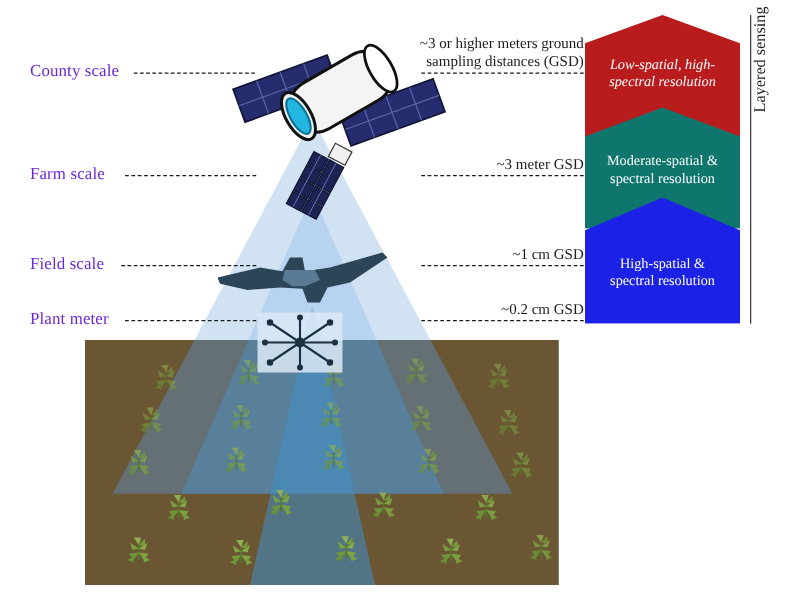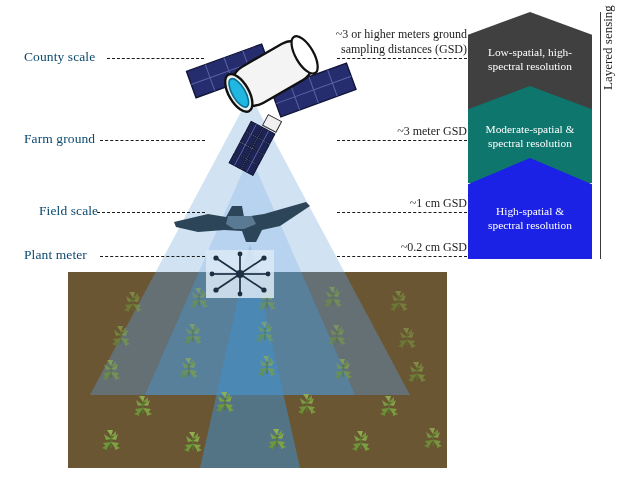--- a/index.html
+++ b/index.html
@@ -2,38 +2,38 @@
 <html><head>
 <meta charset="utf-8">
 <style>
   html,body{margin:0;padding:0;background:#ffffff;}
   #stage{
     position:relative;width:639px;height:483px;overflow:hidden;
     background:#ffffff;
     font-family:"Liberation Serif","DejaVu Serif",serif;
   }
   .scale-label{
-    position:absolute;color:#0c4a6e;font-size:13.5px;letter-spacing:.1px;
+    position:absolute;color:#6d28d9;font-size:13.5px;letter-spacing:.1px;
     white-space:nowrap;
   }
   .gsd-label{
     position:absolute;color:#1c1c1c;font-size:12px;line-height:15px;
     text-align:right;white-space:nowrap;
   }
   .dash{
     position:absolute;height:0;border-top:1.6px dashed #1a1a1a;
   }
   .arrow-wrap{position:absolute;left:468px;top:12px;width:124px;height:247px;}
   .chev{position:absolute;left:0;width:124px;}
   .chev .txt{
     position:absolute;left:0;width:124px;text-align:center;color:#ffffff;
     font-size:11.4px;line-height:14px;
   }
-  .chev1{top:0;height:103px;background:#404040;
-    clip-path:polygon(0% 22%,50% 0%,100% 22%,100% 100%,0% 100%);}
+  .chev1{top:0;height:103px;background:#b91c1c;
+    clip-path:polygon(0% 22%,50% 0%,100% 22%,100% 100%,0% 100%);font-style:italic;}
   .chev2{top:74px;height:97px;background:#0f766e;
     clip-path:polygon(0% 24%,50% 0%,100% 24%,100% 100%,0% 100%);}
   .chev3{top:146px;height:101px;background:#1b22e6;
     clip-path:polygon(0% 26%,50% 0%,100% 26%,100% 100%,0% 100%);}
   .bracket{position:absolute;left:600px;top:12px;width:0;height:247px;
     border-left:1.4px solid #3a3a3a;}
   .layered{
     position:absolute;left:600px;top:96px;width:160px;
     transform-origin:0 0;transform:rotate(-90deg);
     font-size:13px;color:#1c1c1c;white-space:nowrap;text-align:left;
@@ -201,22 +201,22 @@
   <div class="dash" style="left:100px;top:140px;width:105px;"></div>
   <div class="dash" style="left:337px;top:140px;width:130px;"></div>
 
   <div class="dash" style="left:97px;top:212px;width:108px;"></div>
   <div class="dash" style="left:337px;top:212px;width:130px;"></div>
 
   <div class="dash" style="left:100px;top:256px;width:105px;"></div>
   <div class="dash" style="left:337px;top:256px;width:130px;"></div>
 
   <div class="scale-label" style="left:24px;top:49px;">County scale</div>
-  <div class="scale-label" style="left:24px;top:131px;">Farm ground</div>
-  <div class="scale-label" style="left:24px;top:203px;margin-left:15px;">Field scale</div>
+  <div class="scale-label" style="left:24px;top:131px;">Farm scale</div>
+  <div class="scale-label" style="left:24px;top:203px;">Field scale</div>
   <div class="scale-label" style="left:24px;top:247px;">Plant meter</div>
 
   <div class="gsd-label" style="left:307px;top:27px;width:160px;">~3 or higher meters ground</div>
   <div class="gsd-label" style="left:307px;top:42px;width:160px;">sampling distances (GSD)</div>
   <div class="gsd-label" style="left:307px;top:124px;width:160px;">~3 meter GSD</div>
   <div class="gsd-label" style="left:307px;top:196px;width:160px;">~1 cm GSD</div>
   <div class="gsd-label" style="left:307px;top:240px;width:160px;">~0.2 cm GSD</div>
 
   <div class="arrow-wrap">
     <div class="chev chev1">

